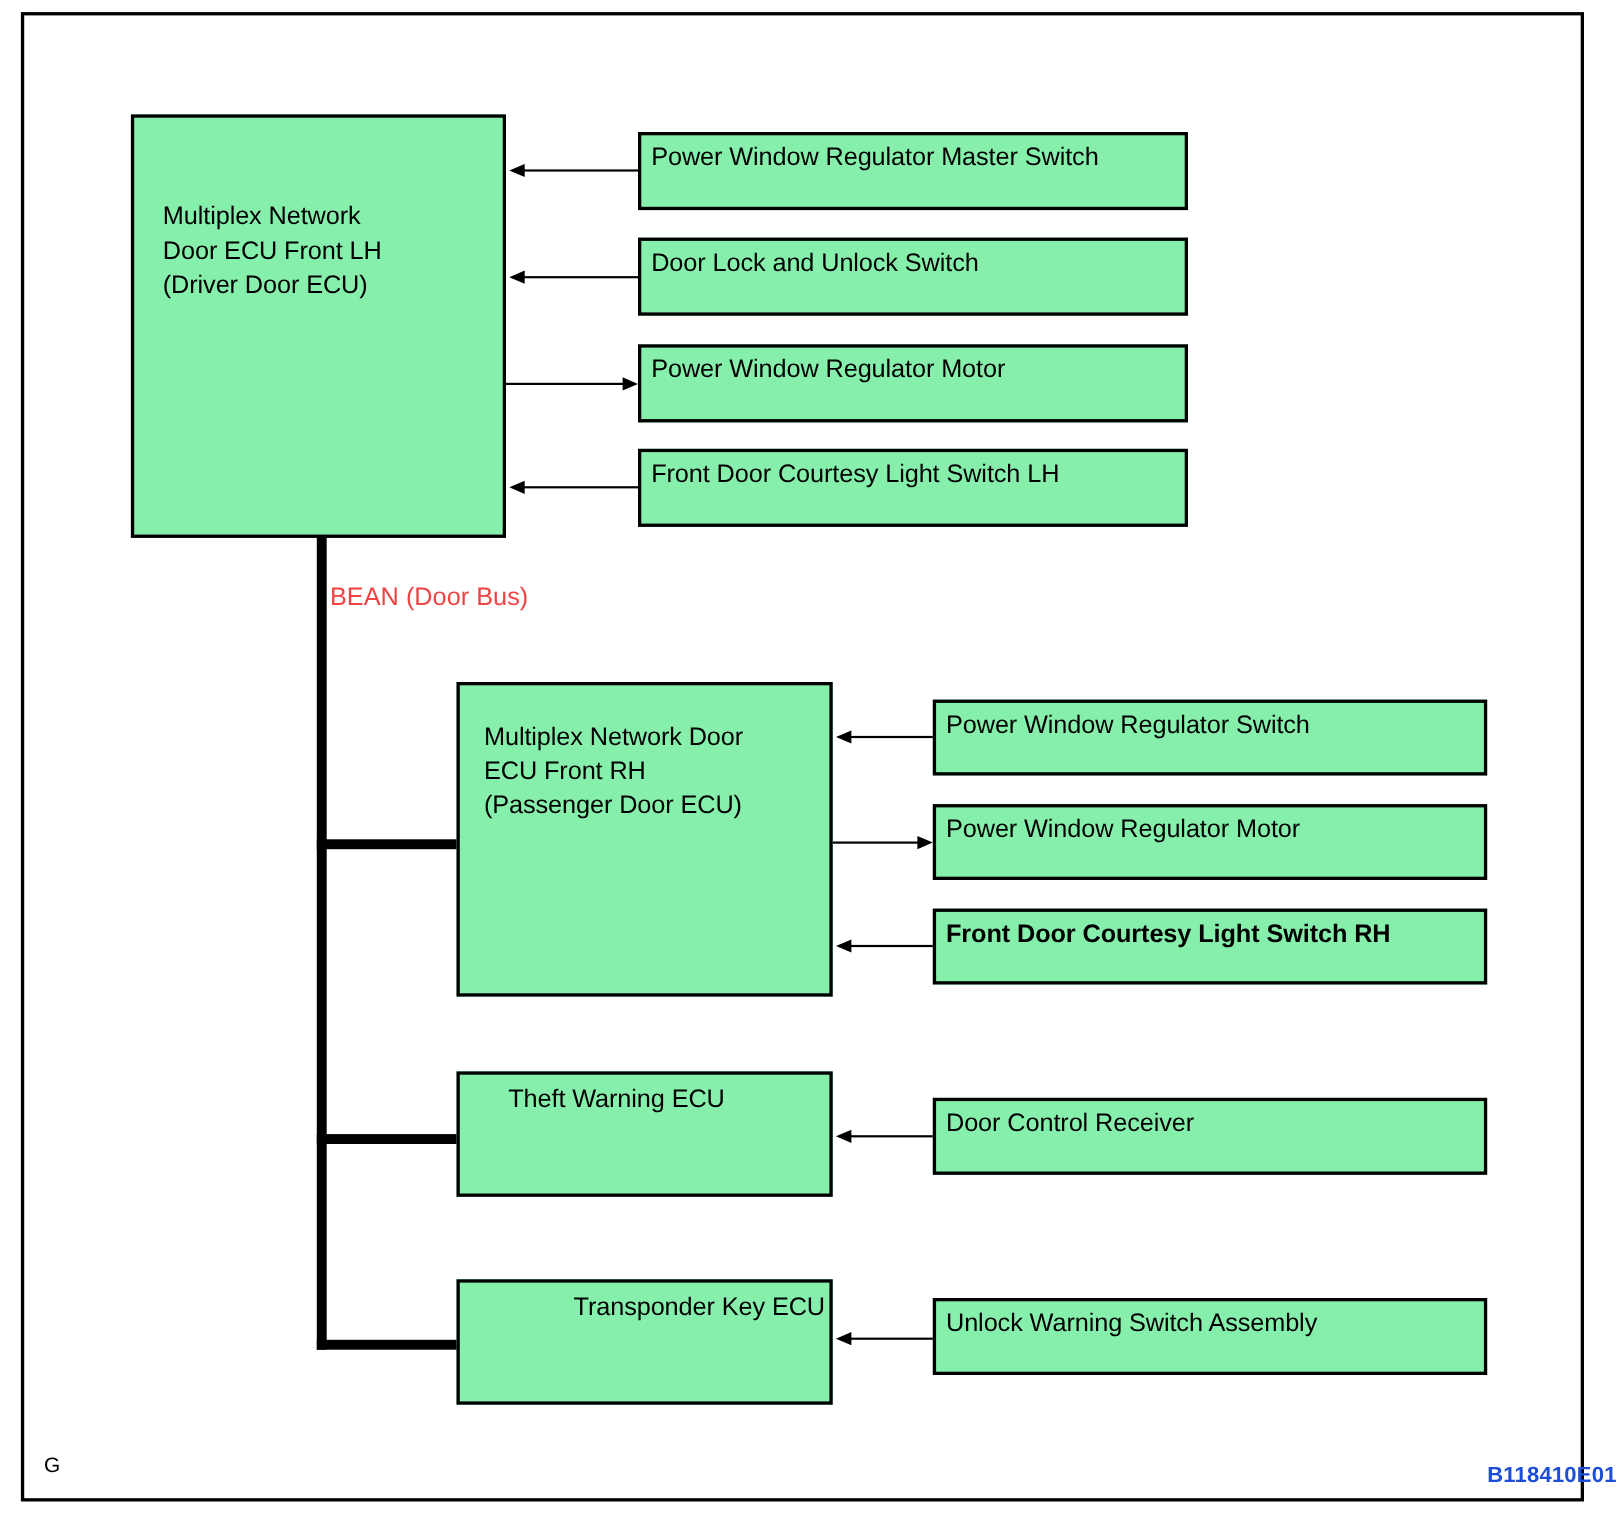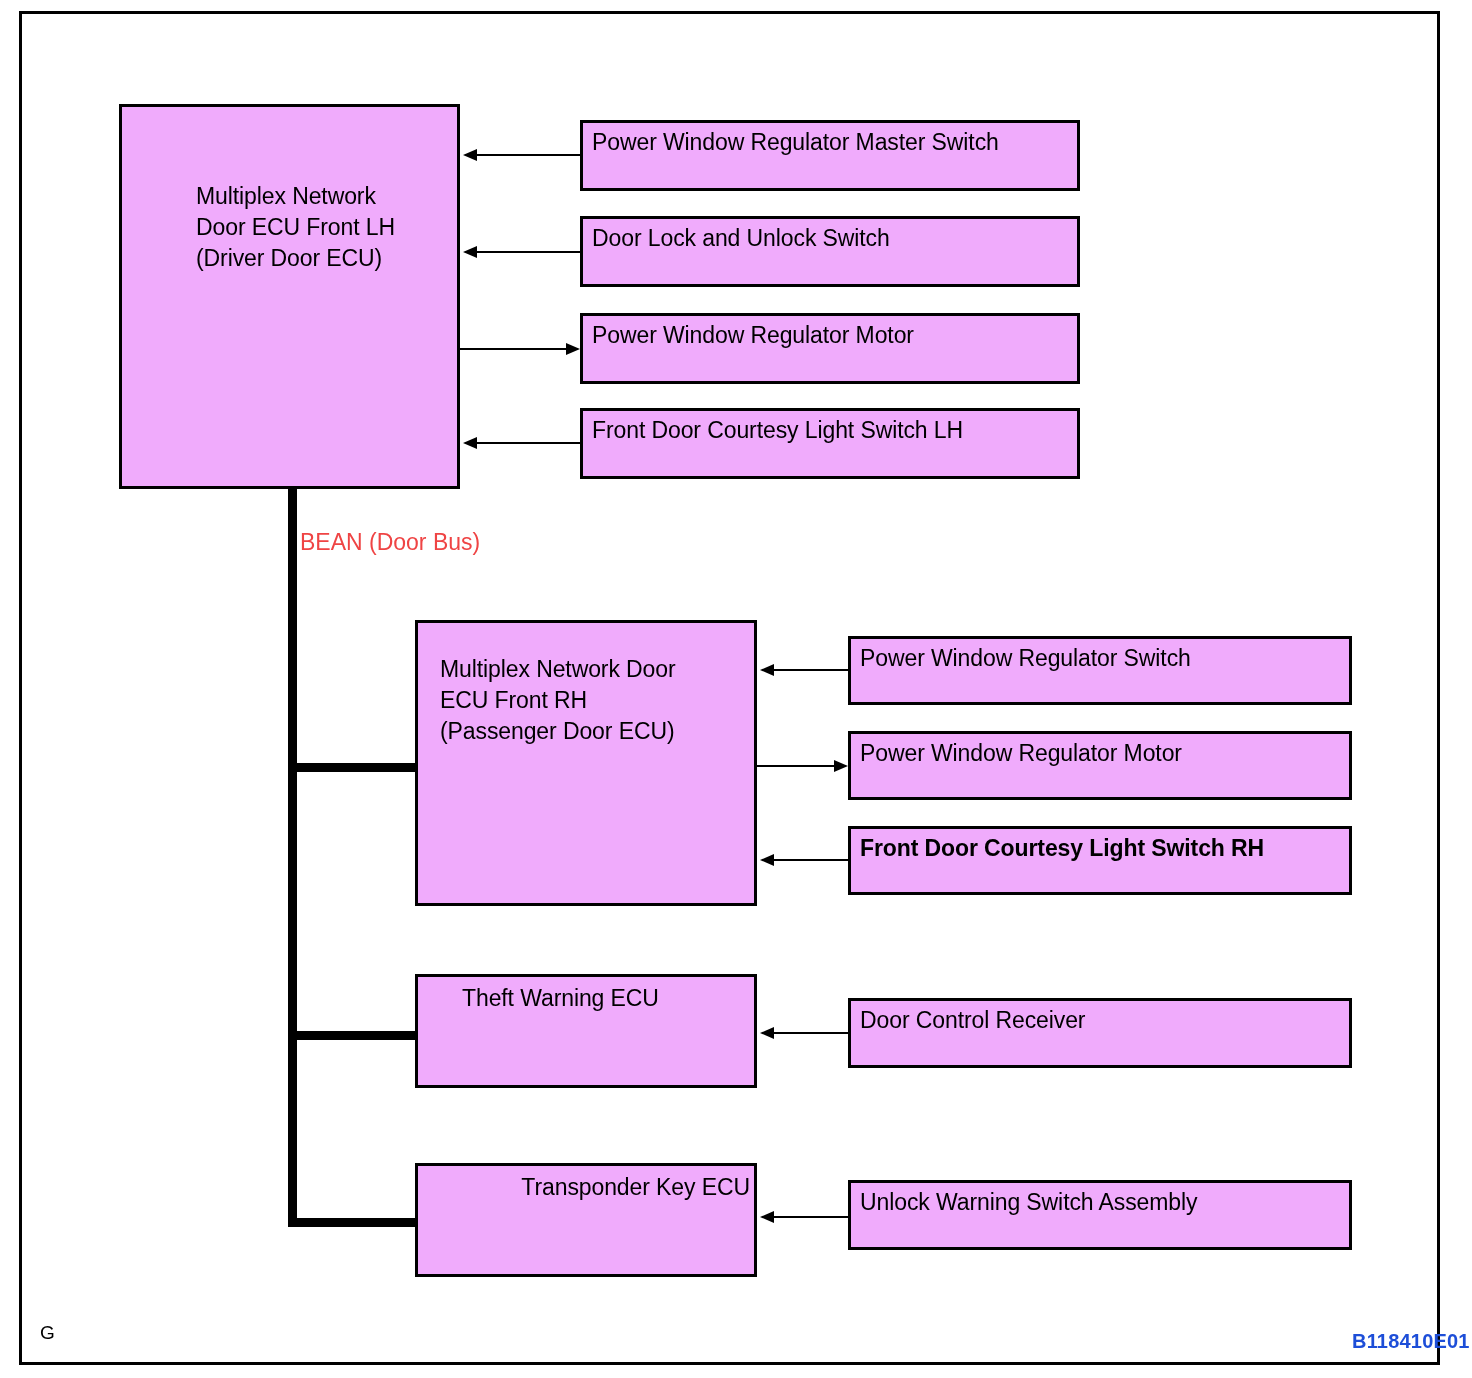--- a/index.html
+++ b/index.html
@@ -26,36 +26,35 @@
     width: 1421px;
     height: 1354px;
     border: 3px solid #000000;
     box-sizing: border-box;
   }
   
   .box {
     position: absolute;
     box-sizing: border-box;
     border: 3px solid #000000;
-    background: #f0abfc;
+    background: #86efac;
   }
   .box-label {
     position: absolute;
     left: 9px;
     top: 4px;
     right: 4px;
     font-size: 23px;
     line-height: 31px;
     color: #000000;
     white-space: pre-line;
     letter-spacing: -0.1px;
   }
   .box-label.indent {
     left: 26px;
-    margin-left: 48px;
   }
   .box-label.indent-mid {
     left: 22px;
   }
   .box-label.pad-top {
     top: 10px;
   }
   
   .bus-v {
     position: absolute;

